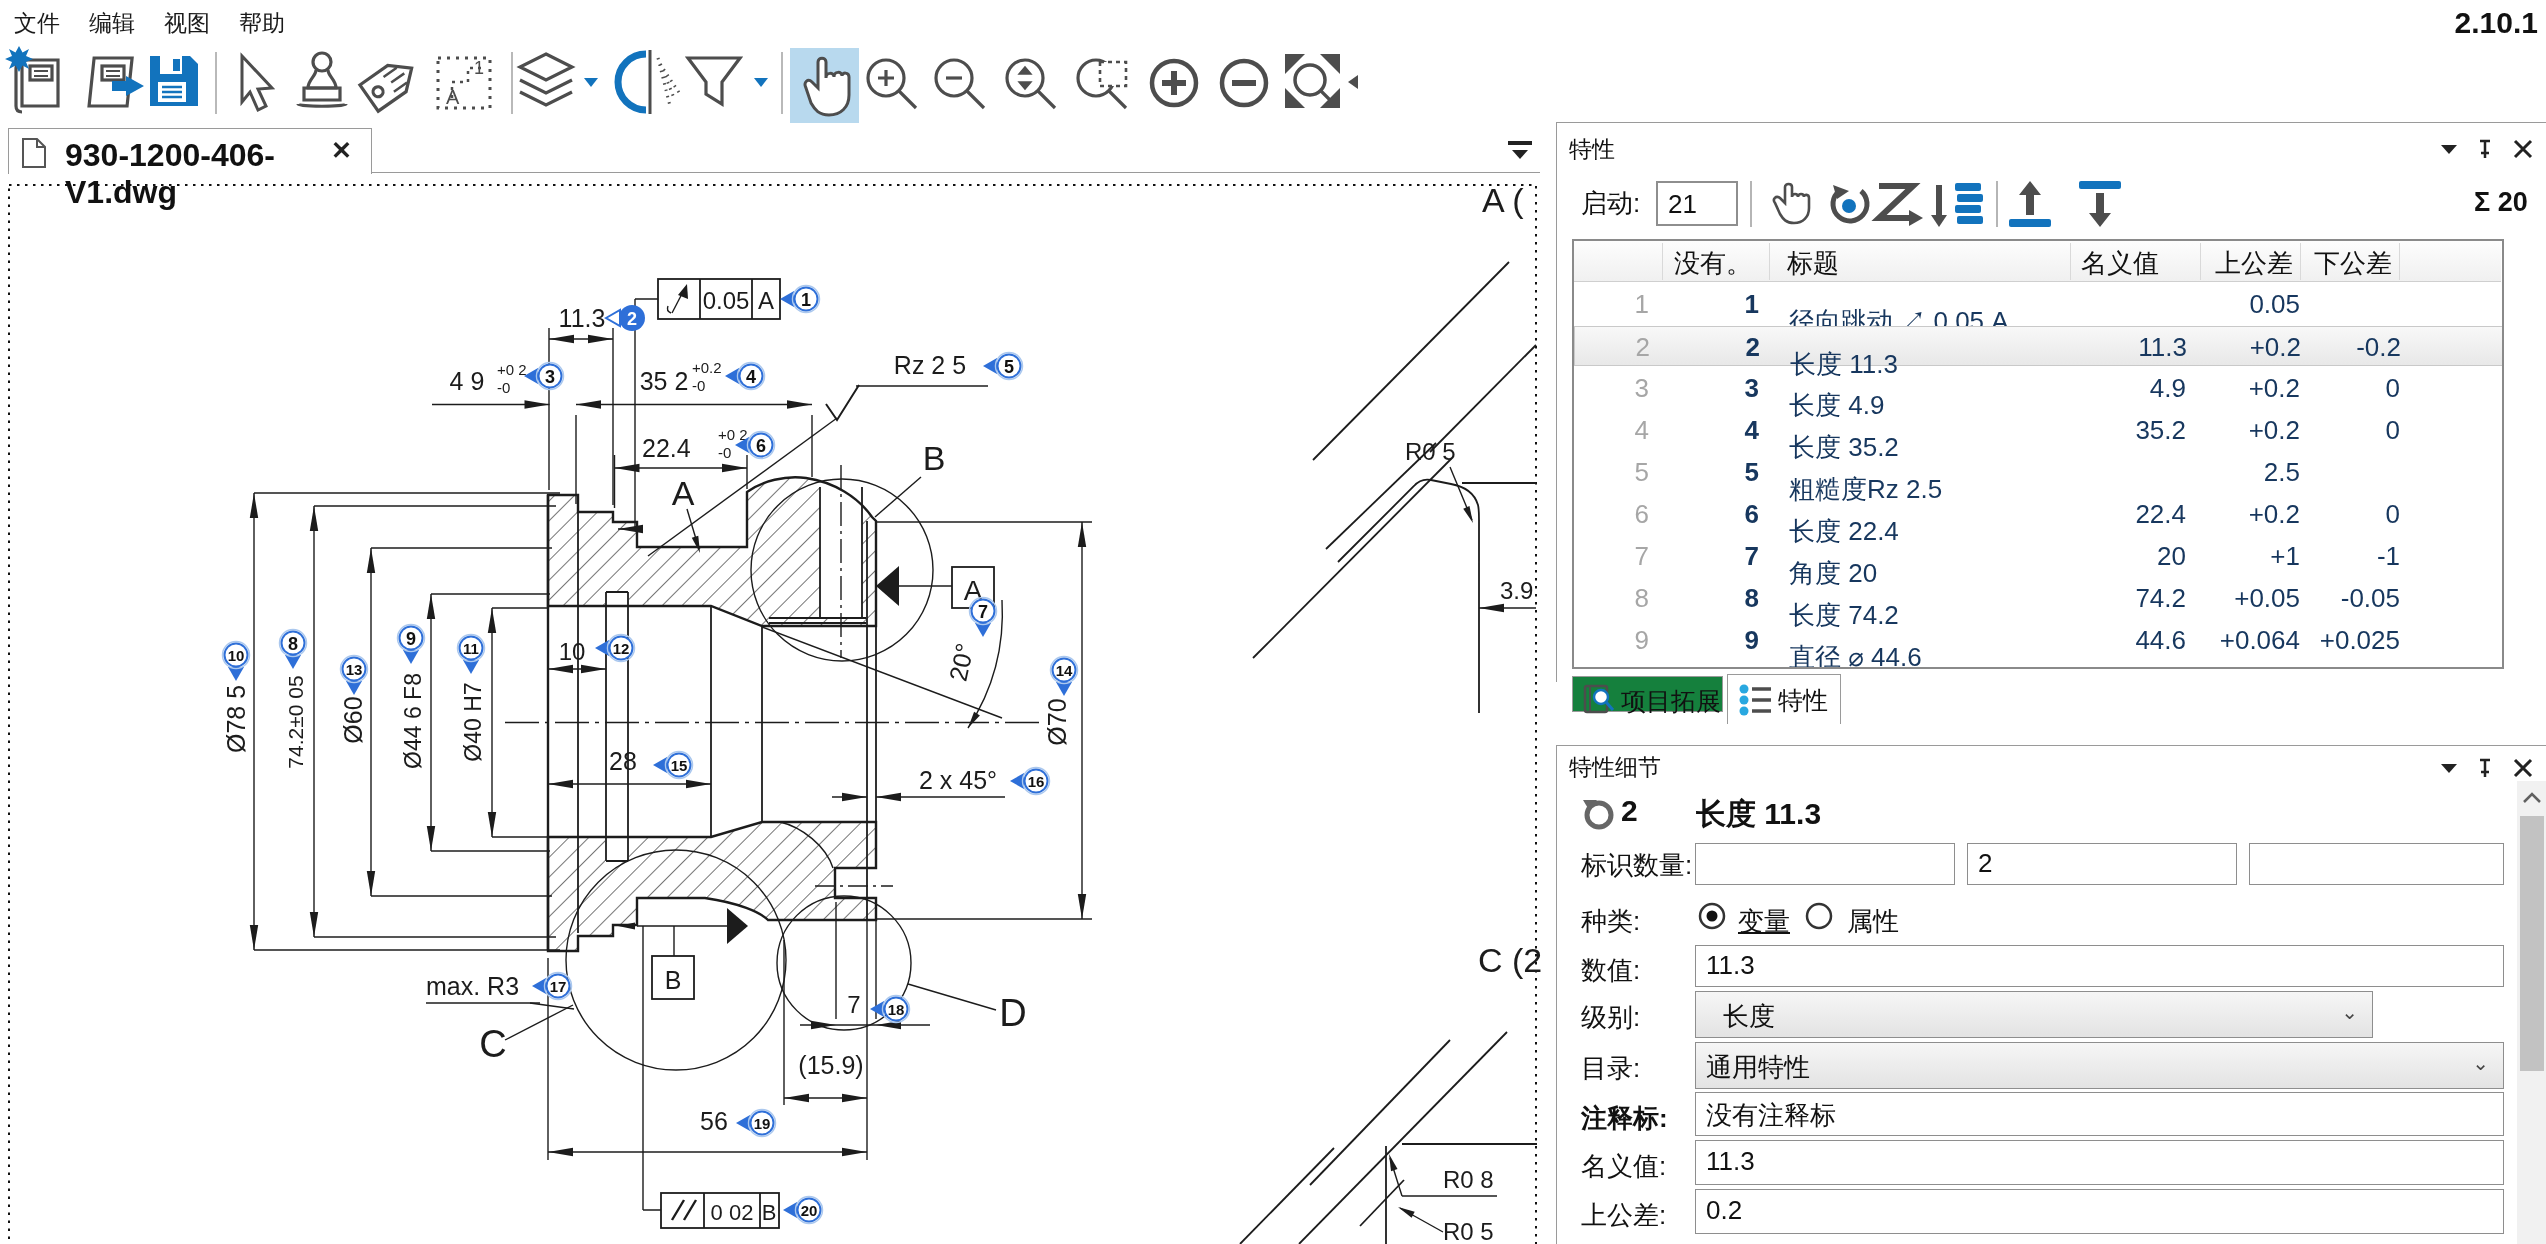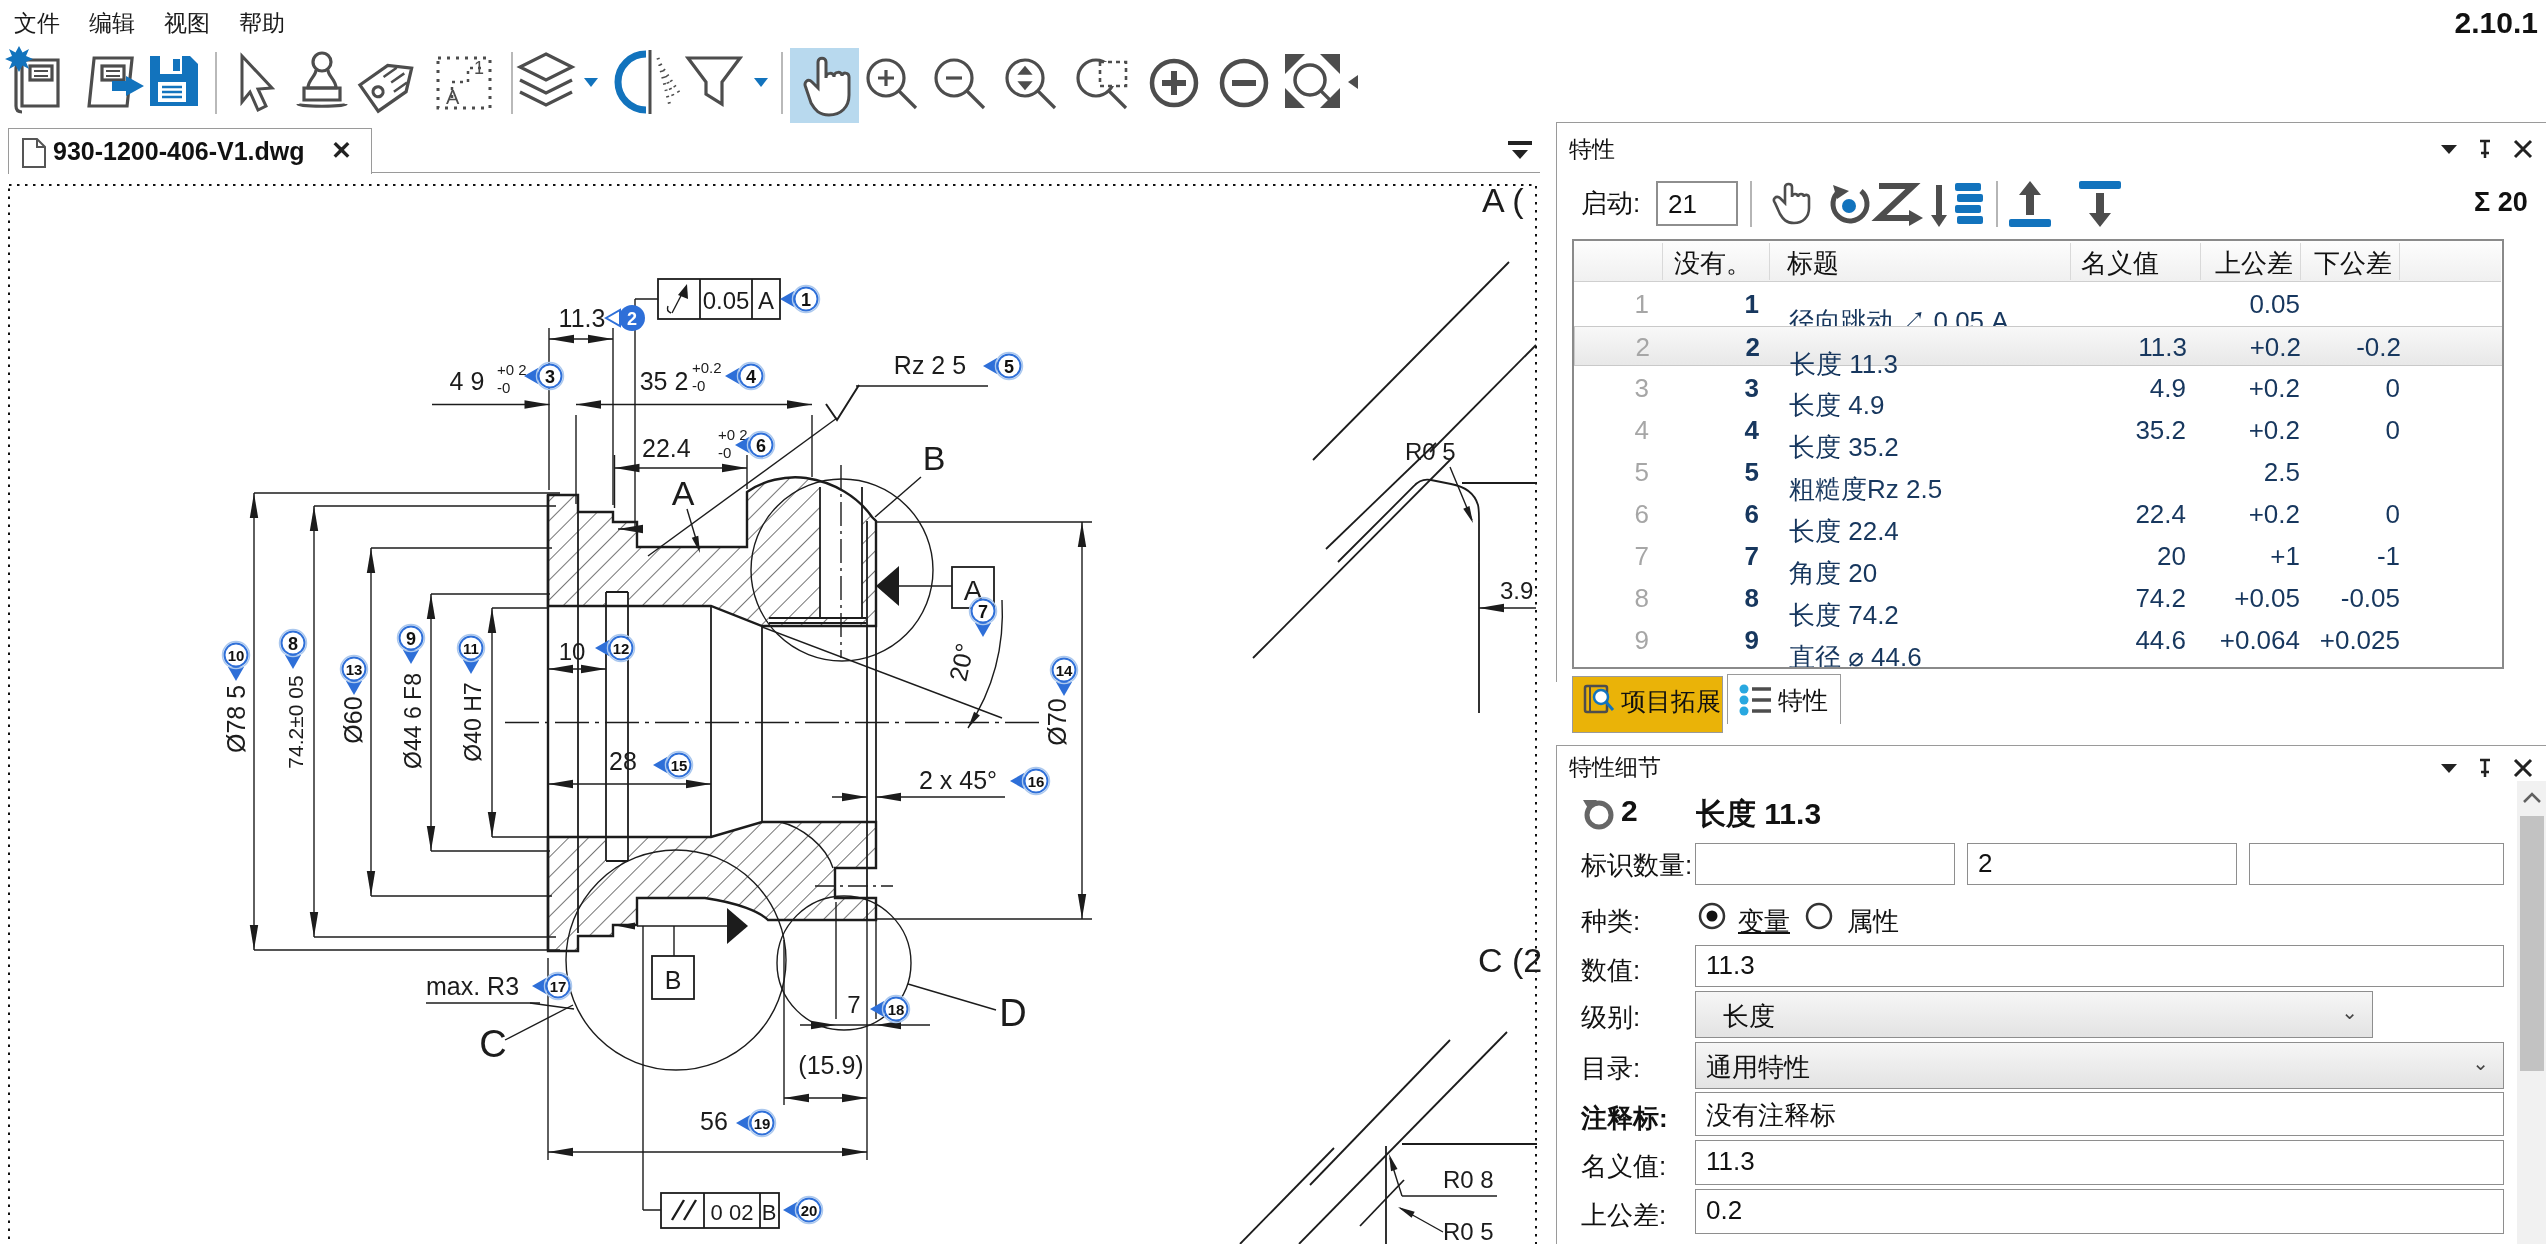--- a/index.html
+++ b/index.html
@@ -3,21 +3,21 @@
 <meta charset="utf-8">
 <style>
   * { margin:0; padding:0; box-sizing:border-box; }
   html,body { width:2546px; height:1244px; background:#fff; font-family:"Liberation Sans", sans-serif; overflow:hidden; position:relative; }
   .abs { position:absolute; }
   .menubar { position:absolute; top:8px; left:14px; font-size:23px; color:#1a1a1a; }
   .menubar span { margin-right:29px; }
   .ver { position:absolute; top:6px; right:8px; font-size:30px; font-weight:bold; color:#111; }
   .tab { position:absolute; left:8px; top:128px; width:364px; height:46px; background:#fff; border:1px solid #9a9a9a; border-bottom:none; }
   .tabline { position:absolute; left:372px; top:172px; width:1168px; height:0; border-top:1px solid #9a9a9a; }
-  .tabtext { position:absolute; left:44px; top:8px; font-size:25px; font-weight:bold; color:#111;text-align:center; }
+  .tabtext { position:absolute; left:56px; top:8px; font-size:32px; font-weight:bold; color:#111; }
   .tabx { position:absolute; left:322px; top:7px; font-size:25px; font-weight:bold; color:#222; }
 
   
   .panel { position:absolute; background:#fff; }
   .rowlab { position:absolute; left:1580px; font-size:26px; color:#111; }
   .inbox { position:absolute; border:1px solid #8e8e8e; background:#fff; font-size:26px; color:#111; padding-left:10px; }
   .ddbox { position:absolute; border:1px solid #8e8e8e; background:linear-gradient(#f6f6f6,#e3e3e3); font-size:26px; color:#111; padding-left:10px; }
   .chev { position:absolute; right:14px; top:8px; color:#444; font-size:20px; }
 
   
@@ -576,21 +576,21 @@
       <div class="abs" style="left:932px;top:42px;width:28px;height:150px;background:#c9c9c9;"></div>
       <svg class="abs" style="left:934px;top:10px" width="24" height="20">
         <path d="M4,14 l8,-8 l8,8" stroke="#606060" stroke-width="2.5" fill="none"></path>
       </svg>
       <svg class="abs" style="left:934px;top:398px" width="24" height="20">
         <path d="M4,6 l8,8 l8,-8" stroke="#606060" stroke-width="2.5" fill="none"></path>
       </svg>
     </div>
   </div>
 
-  <div class="abs" style="left:1572px;top:676px;width:151px;height:57px;background:#eab308;border:1px solid #9a9a9a;">
+  <div class="abs" style="left:1572px;top:676px;width:151px;height:36px;background:#15803d;border:1px solid #9a9a9a;">
     <svg class="abs" style="left:9px;top:7px" width="34" height="32" viewBox="0 0 34 32">
       <rect x="3" y="2" width="22" height="26" rx="2" stroke="#4d4d4d" stroke-width="2.5" fill="none"></rect>
       <path d="M8,2 v26" stroke="#4d4d4d" stroke-width="2"></path>
       <circle cx="19" cy="13" r="7" stroke="#1273bd" stroke-width="2.5" fill="#fff"></circle>
       <line x1="24" y1="18" x2="31" y2="26" stroke="#1273bd" stroke-width="3"></line>
     </svg>
     <div class="abs" style="left:48px;top:8px;font-size:25px;color:#111;">项目拓展</div>
   </div>
   <div class="abs" style="left:1727px;top:674px;width:114px;height:50px;background:#fff;border:1px solid #9a9a9a;border-bottom:none;">
     <svg class="abs" style="left:9px;top:9px" width="36" height="32" viewBox="0 0 36 32">

